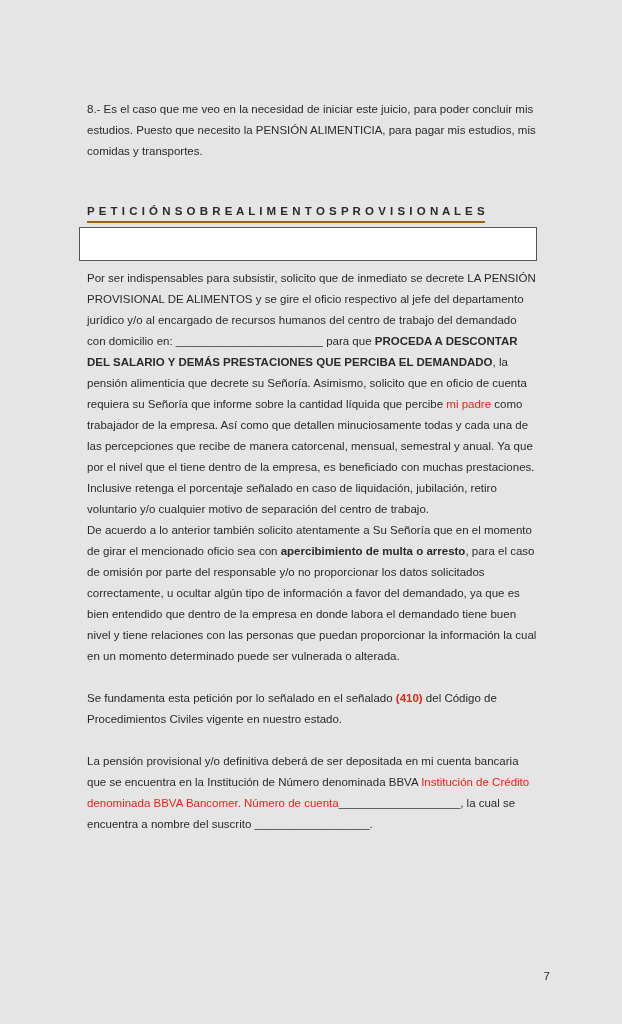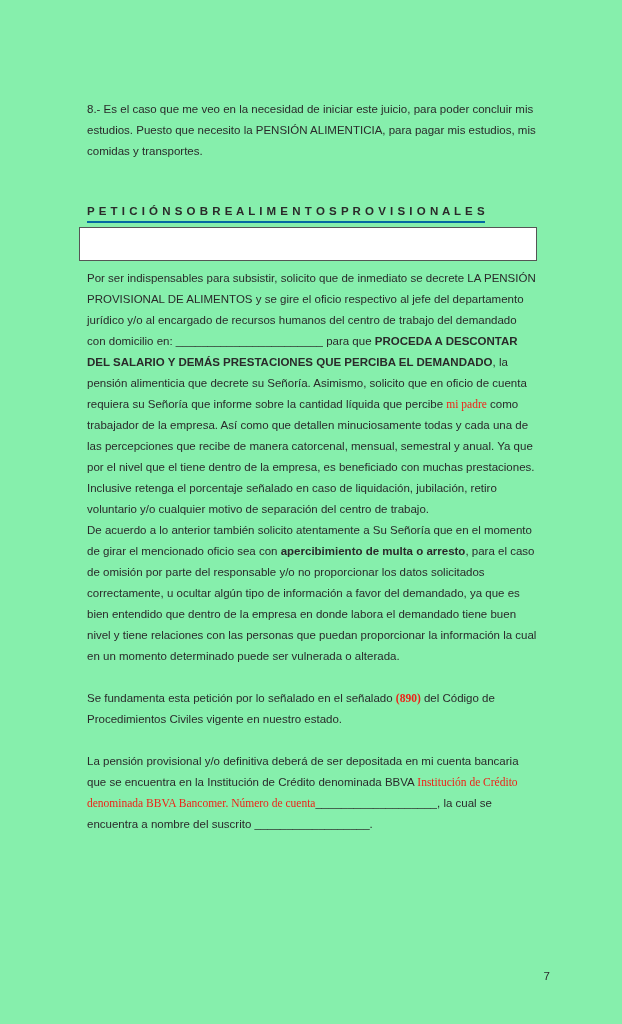--- a/index.html
+++ b/index.html
@@ -1,44 +1,44 @@
 <!DOCTYPE html>
 <html lang="es"><head>
 <meta charset="utf-8">
 <style>
   html, body { margin: 0; padding: 0; background: #ffffff; }
   .page {
     position: relative;
     width: 622px;
     height: 1024px;
-    background: #86efac;
+    background: #e5e5e5;
     font-family: "Liberation Sans", "DejaVu Sans", sans-serif;
     color: #2a2a2a;
     overflow: hidden;
   }
   .content {
     position: absolute;
     left: 87px;
     top: 99px;
     width: 450px;
     font-size: 11.5px;
     line-height: 21px;
     text-align: left;
   }
   .content p { margin: 0; }
   .b { font-weight: 700; }
-  .r { color: #ee2218; font-family: Liberation Serif, serif; }
+  .r { color: #ee2218; }
   .heading {
     margin-top: 42px !important;
     font-weight: 700;
     line-height: 15px;
   }
   .heading-text {
     display: inline-block;
-    border-bottom: 2px solid #0369a1;
+    border-bottom: 2px solid #a16207;
     padding-bottom: 2px;
     letter-spacing: 0.5px;
     white-space: nowrap;
   }
   .blank-box {
     margin-top: 4px;
     margin-left: -8px;
     width: 456px;
     height: 32px;
     border: 1px solid #555555;
@@ -68,20 +68,20 @@
 
     <p class="heading"><span class="heading-text">P E T I C I Ó N S O B R E A L I M E N T O S P R O V I S I O N A L E S</span></p>
 
     <div class="blank-box"></div>
 
     <p class="p-petition"><span>Por ser indispensables para subsistir, solicito que de inmediato se decrete LA PENSIÓN PROVISIONAL DE ALIMENTOS y se gire el oficio respectivo al jefe del departamento jurídico y/o al encargado de recursos humanos del centro de trabajo del demandado con domicilio en: _______________________ para que </span><span class="b">PROCEDA A DESCONTAR DEL SALARIO Y DEMÁS PRESTACIONES QUE PERCIBA EL DEMANDADO</span><span>, la pensión alimenticia que decrete su Señoría. Asimismo, solicito que en oficio de cuenta requiera su Señoría que informe sobre la cantidad líquida que percibe </span><span class="r">mi padre</span><span> como trabajador de la empresa. Así como que detallen minuciosamente todas y cada una de las percepciones que recibe de manera catorcenal, mensual, semestral y anual. Ya que por el nivel que el tiene dentro de la empresa, es beneficiado con muchas prestaciones. Inclusive retenga el porcentaje señalado en caso de liquidación, jubilación, retiro voluntario y/o cualquier motivo de separación del centro de trabajo.</span></p>
 
 
     <p><span>De acuerdo a lo anterior también solicito atentamente a Su Señoría que en el momento de girar el mencionado oficio sea con </span><span class="b">apercibimiento de multa o arresto</span><span>, para el caso de omisión por parte del responsable y/o no proporcionar los datos solicitados correctamente, u ocultar algún tipo de información a favor del demandado, ya que es bien entendido que dentro de la empresa en donde labora el demandado tiene buen nivel y tiene relaciones con las personas que puedan proporcionar la información la cual en un momento determinado puede ser vulnerada o alterada.</span></p>
 
-    <p class="p-fundamento"><span>Se fundamenta esta petición por lo señalado en el señalado </span><span class="b r">(890)</span><span> del Código de Procedimientos Civiles vigente en nuestro estado.</span></p>
+    <p class="p-fundamento"><span>Se fundamenta esta petición por lo señalado en el señalado </span><span class="b r">(410)</span><span> del Código de Procedimientos Civiles vigente en nuestro estado.</span></p>
 
-    <p class="p-deposito"><span>La pensión provisional y/o definitiva deberá de ser depositada en mi cuenta bancaria que se encuentra en la Institución de Crédito denominada BBVA </span><span class="r">Institución de Crédito denominada BBVA Bancomer. Número de cuenta</span><span>___________________, la cual se encuentra a nombre del suscrito __________________.</span></p>
+    <p class="p-deposito"><span>La pensión provisional y/o definitiva deberá de ser depositada en mi cuenta bancaria que se encuentra en la Institución de Número denominada BBVA </span><span class="r">Institución de Crédito denominada BBVA Bancomer. Número de cuenta</span><span>___________________, la cual se encuentra a nombre del suscrito __________________.</span></p>
 
   </div>
 
   <div class="page-number">7</div>
 </div>
 
 </body></html>

